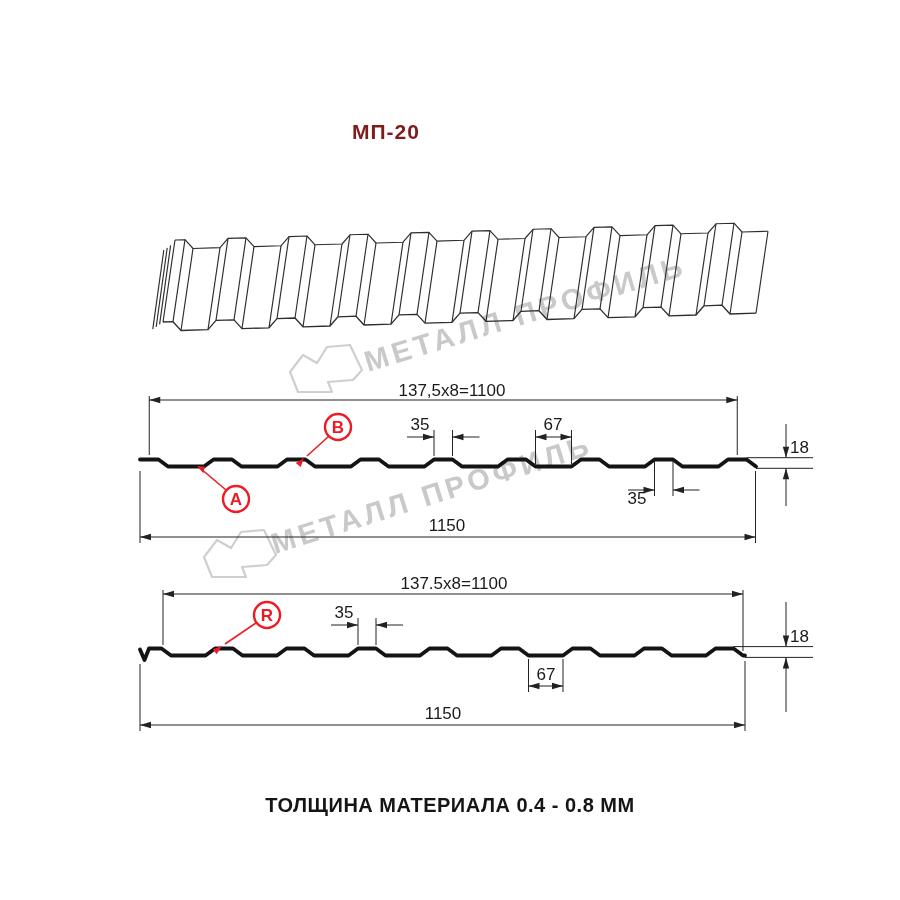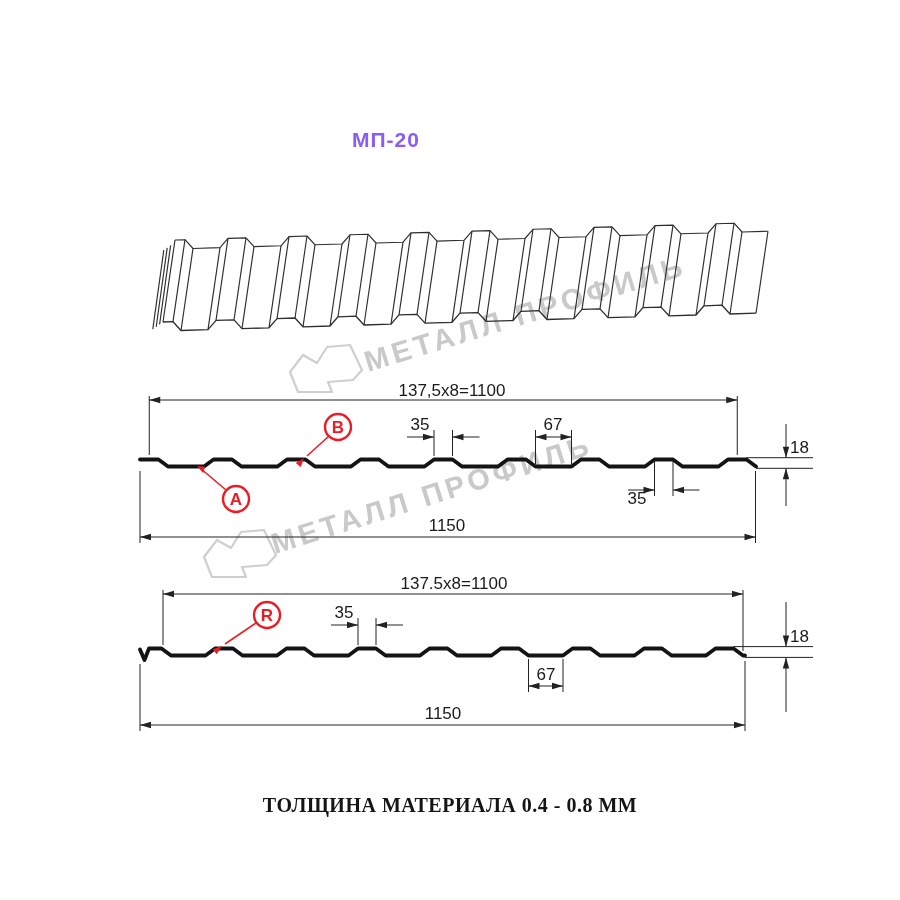--- a/index.html
+++ b/index.html
@@ -1,24 +1,24 @@
 <!DOCTYPE html>
 <html><head>
 <meta charset="utf-8">
 <style>
   html,body{margin:0;padding:0;background:#fff;}
   #stage{position:relative;width:900px;height:900px;background:#ffffff;overflow:hidden;
          font-family:"Liberation Sans",sans-serif;}
   #cv{position:absolute;left:0;top:0;}
   .title{position:absolute;left:0;top:68px;width:900px;text-align:center;
          font-size:42px;font-weight:800;letter-spacing:1px;color:#0e0e0e;}
-  .subtitle{position:absolute;left:0;top:128px;width:772px;text-align:center;
-         font-size:21px;font-weight:600;letter-spacing:1px;color:#8b5cf6;}
+  .subtitle{position:absolute;left:0;top:120px;width:772px;text-align:center;
+         font-size:21px;font-weight:600;letter-spacing:1px;color:#7f1d1d;}
   .footer{position:absolute;left:0;top:794px;width:900px;text-align:center;
-         font-size:20px;font-weight:600;letter-spacing:.5px;color:#151515;font-family:Liberation Serif, serif;}
+         font-size:20px;font-weight:600;letter-spacing:.5px;color:#151515;}
   .dimtxt{font-size:17px;fill:#1a1a1a;}
   .marktxt{font-size:17px;font-weight:bold;}
   .wmtxt{font-size:29px;font-weight:bold;letter-spacing:4px;}
 </style>
 </head>
 <body>
 
 <div id="stage">
 
   <div class="subtitle">МП-20</div>

